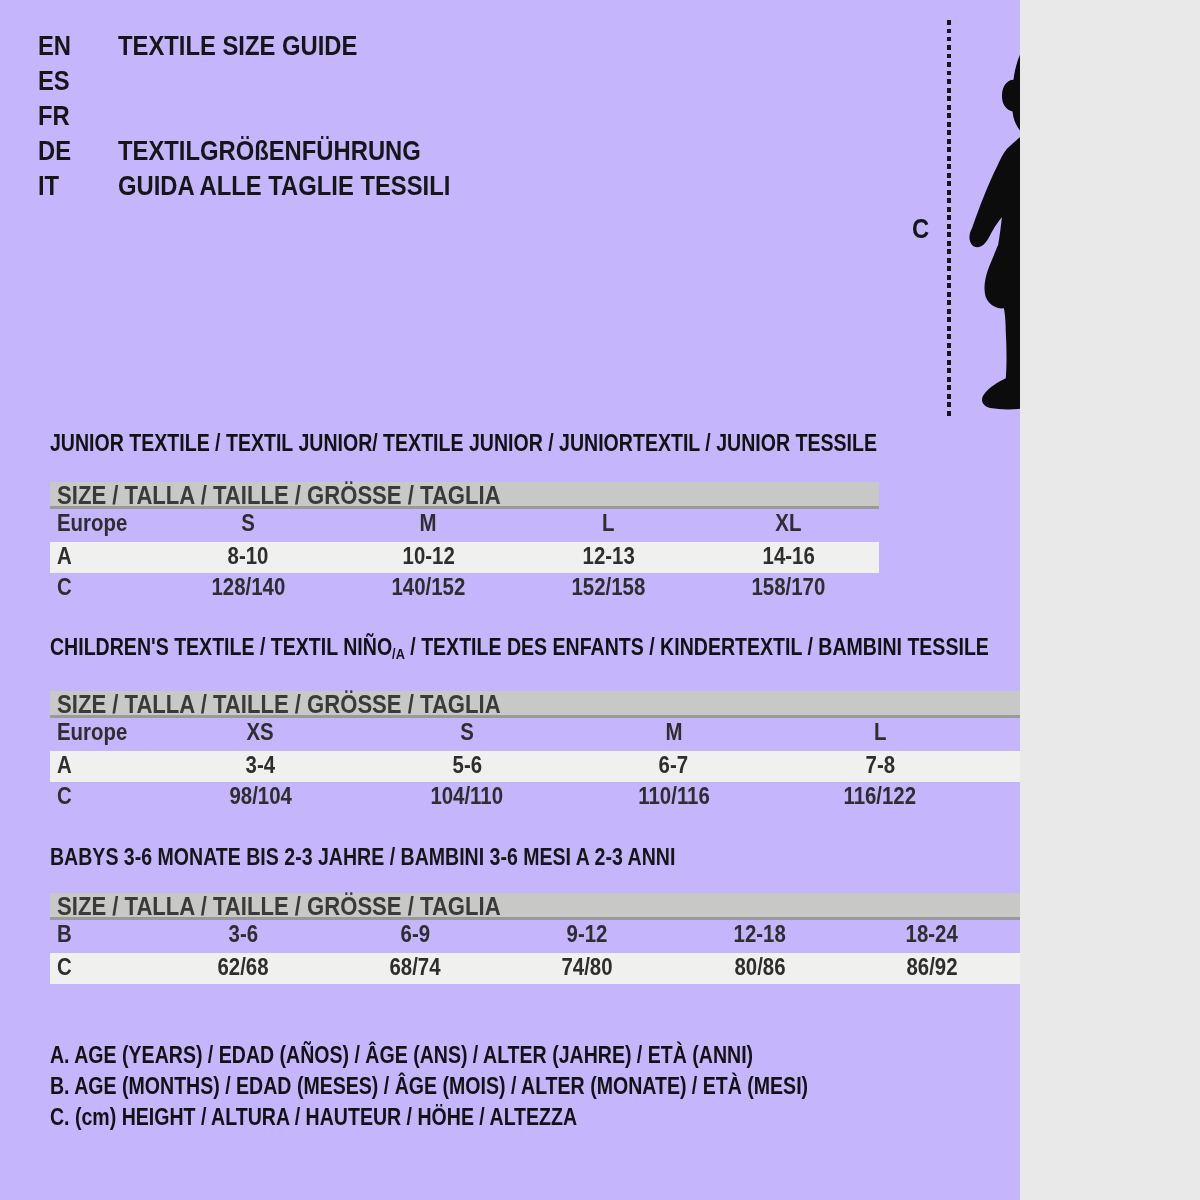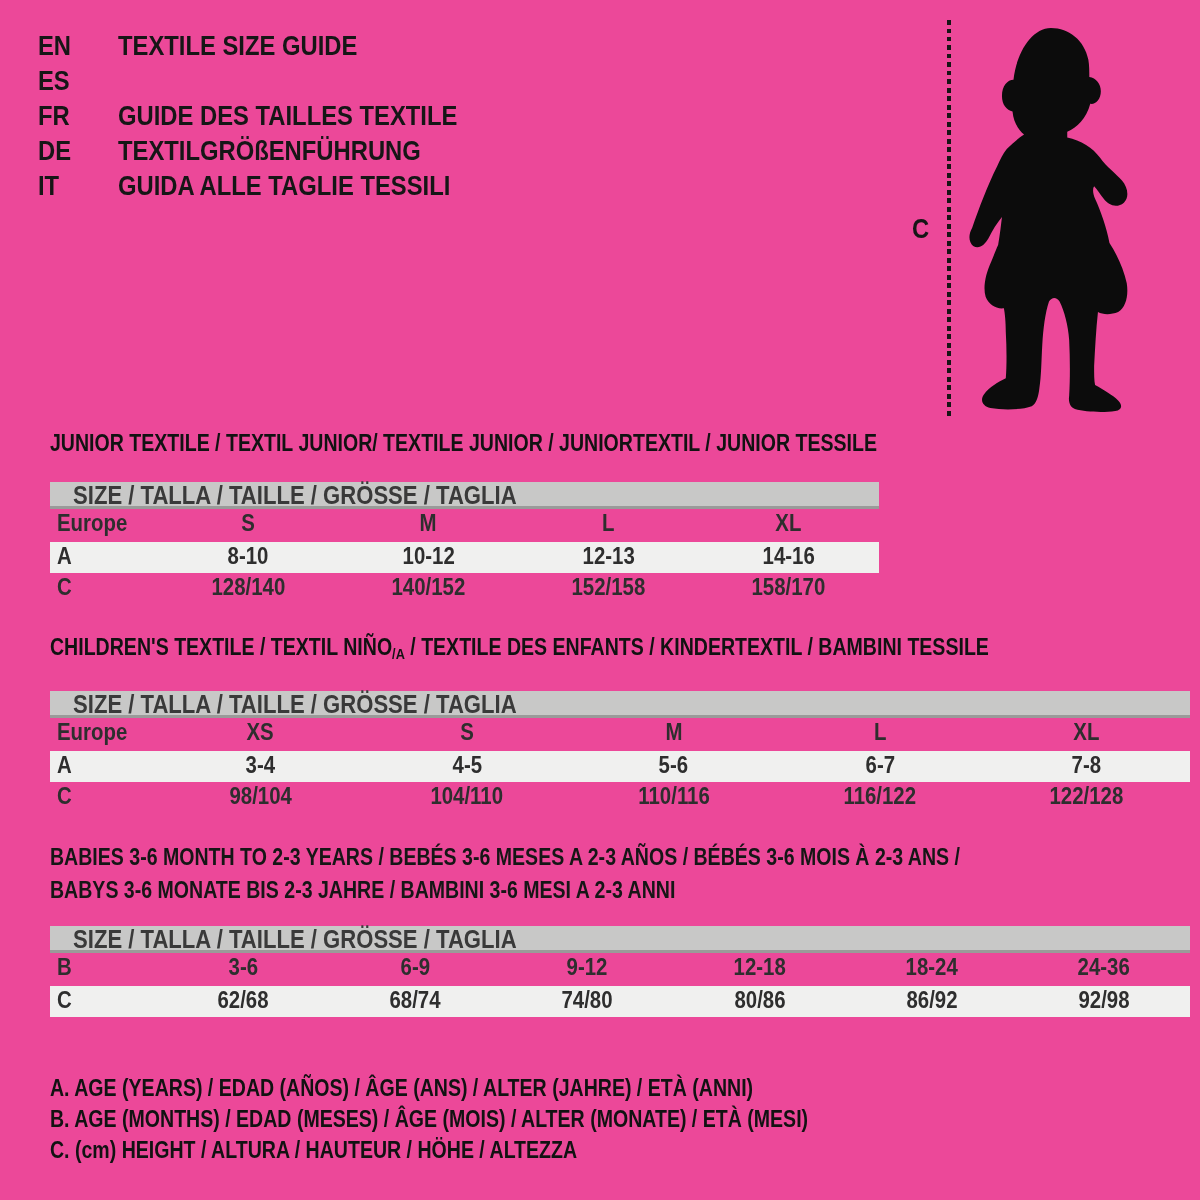--- a/index.html
+++ b/index.html
@@ -1,19 +1,19 @@
 <!DOCTYPE html>
 <html><head>
 <meta charset="utf-8">
 <style>
   * { margin:0; padding:0; box-sizing:border-box; }
   html,body { background:#e9e9e9; }
   .page {
-    position:relative; width:1200px; height:1200px;
-    background:#ec4899; overflow:hidden;
+    position:relative; width:1020px; height:1200px;
+    background:#c4b5fd; overflow:hidden;
     font-family:"Liberation Sans", sans-serif;
     font-weight:700; color:#161616;
   }
   
   .cond { display:inline-block; transform:scaleX(0.85); transform-origin:0 50%; white-space:nowrap; }
   .c-cond { display:inline-block; transform:scaleX(0.85); transform-origin:50% 50%; white-space:nowrap; }
 
   
   .lang-list { position:absolute; left:38px; top:28px; }
   .lang-row { display:flex; height:35px; align-items:center; font-size:28px; letter-spacing:0; }
@@ -30,21 +30,21 @@
 
   
   .content { position:absolute; left:50px; top:430px; width:1140px; }
 
   .section-title { font-size:23px; line-height:26px; color:#121212; }
   .sub-a { font-size:15px; vertical-align:-4px; }
 
   .size-table { }
   .size-bar {
     height:27px; background:#c8c8c7; border-bottom:3px solid #9a9a99;
-    font-size:26px; line-height:26px; color:#3a3a3a; padding-left:23px;
+    font-size:26px; line-height:26px; color:#3a3a3a; padding-left:7px;
   }
   .trow { display:flex; font-size:24px; color:#2e2e2e; }
   .trow.first { height:33px; }
   .trow { height:31px; }
   .trow.stripe { background:#f0f0ef; }
   .cell { text-align:center; }
   .cell.lbl { text-align:left; padding-left:7px; }
 
   .t-junior { width:829px; margin-top:26px; }
   .t-junior .cell.lbl { width:13%; }
@@ -74,21 +74,20 @@
   <div class="lang-list">
     <div class="lang-row">
       <span class="lang-code"><span class="cond">EN</span></span>
       <span class="lang-label"><span class="cond">TEXTILE SIZE GUIDE</span></span>
     </div>
     <div class="lang-row">
       <span class="lang-code"><span class="cond">ES</span></span>
     </div>
     <div class="lang-row">
       <span class="lang-code"><span class="cond">FR</span></span>
-      <span class="lang-label"><span class="cond">GUIDE DES TAILLES TEXTILE</span></span>
     </div>
     <div class="lang-row">
       <span class="lang-code"><span class="cond">DE</span></span>
       <span class="lang-label"><span class="cond">TEXTILGRÖßENFÜHRUNG</span></span>
     </div>
     <div class="lang-row">
       <span class="lang-code"><span class="cond">IT</span></span>
       <span class="lang-label"><span class="cond">GUIDA ALLE TAGLIE TESSILI</span></span>
     </div>
   </div>
@@ -187,38 +186,36 @@
           <div class="cell lbl"><span class="cond">Europe</span></div>
           <div class="cell val"><span class="c-cond">XS</span></div>
           <div class="cell val"><span class="c-cond">S</span></div>
           <div class="cell val"><span class="c-cond">M</span></div>
           <div class="cell val"><span class="c-cond">L</span></div>
           <div class="cell val"><span class="c-cond">XL</span></div>
         </div>
         <div class="trow stripe">
           <div class="cell lbl"><span class="cond">A</span></div>
           <div class="cell val"><span class="c-cond">3-4</span></div>
-          <div class="cell val"><span class="c-cond">4-5</span></div>
           <div class="cell val"><span class="c-cond">5-6</span></div>
           <div class="cell val"><span class="c-cond">6-7</span></div>
           <div class="cell val"><span class="c-cond">7-8</span></div>
         </div>
         <div class="trow">
           <div class="cell lbl"><span class="cond">C</span></div>
           <div class="cell val"><span class="c-cond">98/104</span></div>
           <div class="cell val"><span class="c-cond">104/110</span></div>
           <div class="cell val"><span class="c-cond">110/116</span></div>
           <div class="cell val"><span class="c-cond">116/122</span></div>
           <div class="cell val"><span class="c-cond">122/128</span></div>
         </div>
       </div>
     </div>
 
     <div class="sec-babies">
-      <div class="babies-title-line"><span class="cond">BABIES 3-6 MONTH TO 2-3 YEARS / BEBÉS 3-6 MESES A 2-3 AÑOS / BÉBÉS 3-6 MOIS À 2-3 ANS /</span></div>
       <div class="babies-title-line"><span class="cond">BABYS 3-6 MONATE BIS 2-3 JAHRE / BAMBINI 3-6 MESI A 2-3 ANNI</span></div>
       <div class="size-table t-babies">
         <div class="size-bar"><span class="cond">SIZE / TALLA / TAILLE / GRÖSSE / TAGLIA</span></div>
         <div class="trow first">
           <div class="cell lbl"><span class="cond">B</span></div>
           <div class="cell val"><span class="c-cond">3-6</span></div>
           <div class="cell val"><span class="c-cond">6-9</span></div>
           <div class="cell val"><span class="c-cond">9-12</span></div>
           <div class="cell val"><span class="c-cond">12-18</span></div>
           <div class="cell val"><span class="c-cond">18-24</span></div>

